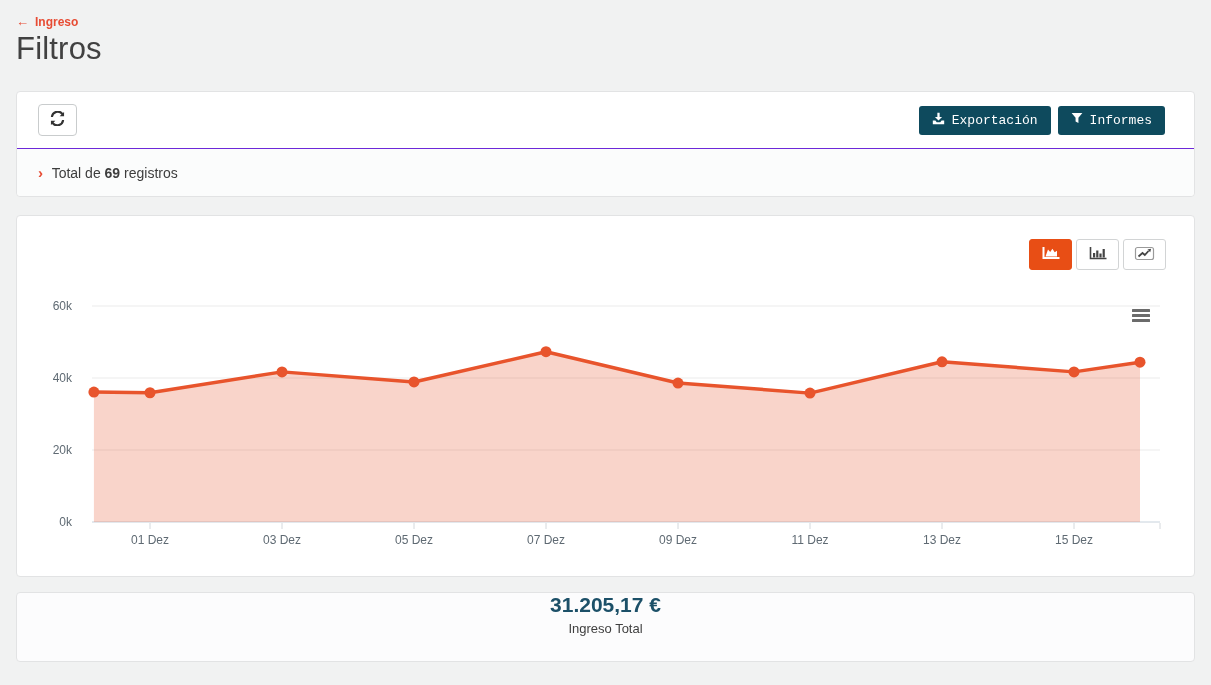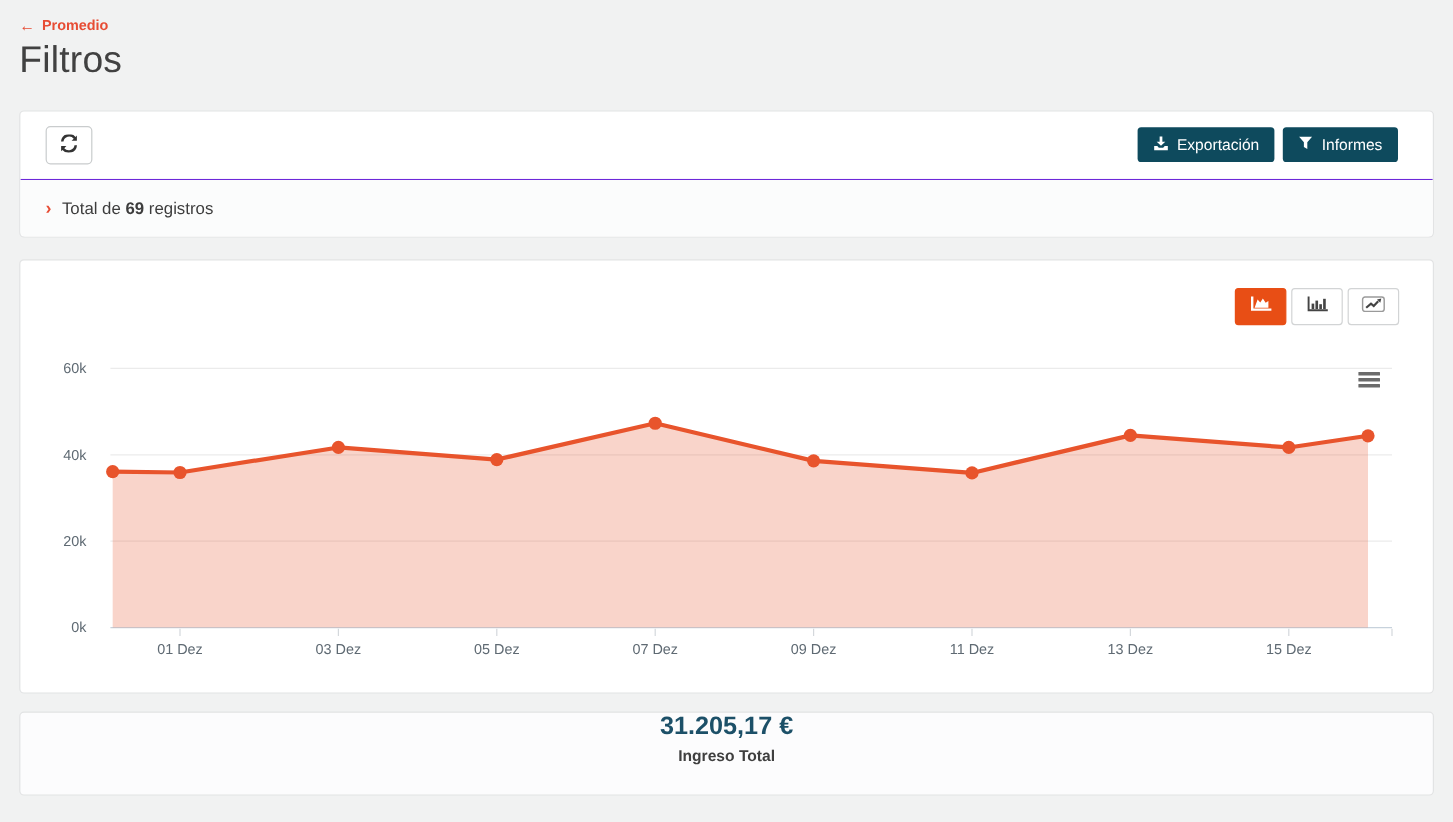--- a/index.html
+++ b/index.html
@@ -33,21 +33,21 @@
   .toolbar-top { display:flex; align-items:center; padding:12px 29px 12px 21px; }
   .btn-refresh {
     width:39px; height:32px; background:#fff; border:1px solid #c9cccd;
     border-radius:4px; cursor:pointer; display:flex; align-items:center; justify-content:center;
     padding:0;
   }
   .spacer { flex:1; }
   .btn-dark {
     height:29px; margin-left:7px; padding:0 13px;
     background:var(--btn-dark,#0e4a5d); color:#fff; border:none; border-radius:3px;
-    font-family:Liberation Sans, sans-serif; font-size:13px;
+    font-family:Liberation Mono, monospace; font-size:13px;
     display:inline-flex; align-items:center; gap:7px; cursor:pointer;
   }
   .toolbar-footer {
     border-top:1px solid #6d28d9; background:#fbfcfc;
     border-radius:0 0 4px 4px;
     padding:15px 21px; font-size:14px; color:#3d3d3d;
   }
   .toolbar-footer .chev { color:var(--accent,#e74c34); font-weight:700; margin-right:5px; font-size:15px; }
   .toolbar-footer b { font-weight:700; }
 
@@ -65,30 +65,30 @@
     position:absolute; right:44px; top:34px; width:18px; cursor:pointer;
   }
   .menu-icon i { display:block; height:3px; background:#6b6b6b; margin-bottom:2px; border-radius:0.5px; }
 
   
   .summary-row { display:flex; gap:15px; }
   .summary-card {
     flex:1; height:70px; text-align:center; background:#fcfcfd;
   }
   .summary-card .value { font-size:21px; font-weight:700; color:var(--value-color,#1c5068); }
-  .summary-card .label { font-size:13px; font-weight:700; color:#3f3f3f; margin-top:4px; }
+  .summary-card .label { font-size:13px; font-weight:400; color:#3f3f3f; margin-top:4px; }
 </style>
 </head>
 <body>
 
 <div class="page">
 
   <a class="breadcrumb" href="#">
     <span class="arrow">←</span>
-    <span>Promedio</span>
+    <span>Ingreso</span>
   </a>
   <h1 class="page-title">Filtros</h1>
 
   <section class="card toolbar-card">
     <div class="toolbar-top">
       <button class="btn-refresh">
         <span>
           <svg width="15" height="15" viewBox="0 0 16 16" fill="#333">
             <path d="M13.8 2.2A7.3 7.3 0 0 0 .9 6.4h2.2A5.2 5.2 0 0 1 12.2 3.8L10.3 5.7H15V1z"></path>
             <path d="M2.2 13.8A7.3 7.3 0 0 0 15.1 9.6h-2.2A5.2 5.2 0 0 1 3.8 12.2l1.9-1.9H1V15z"></path>

